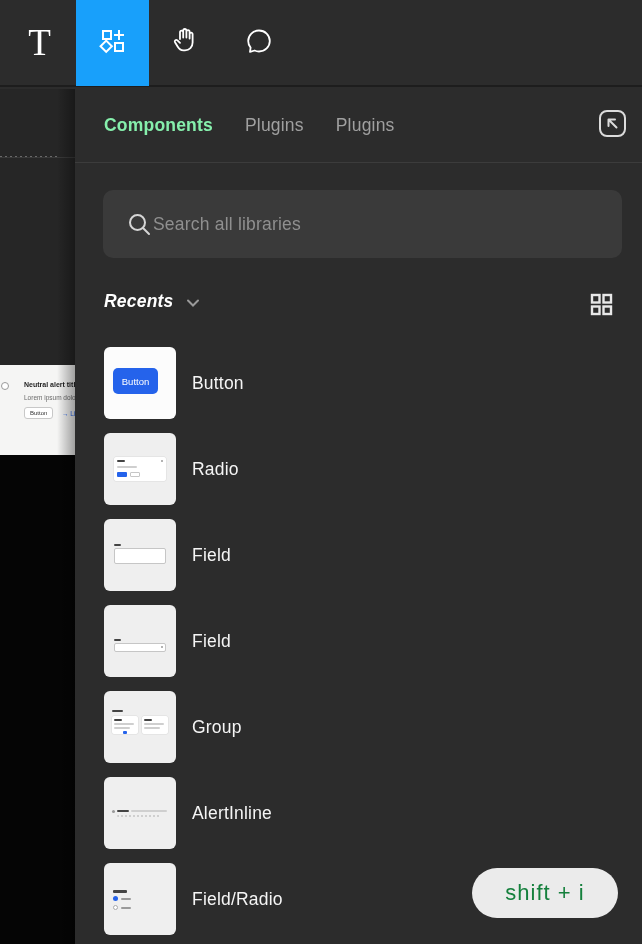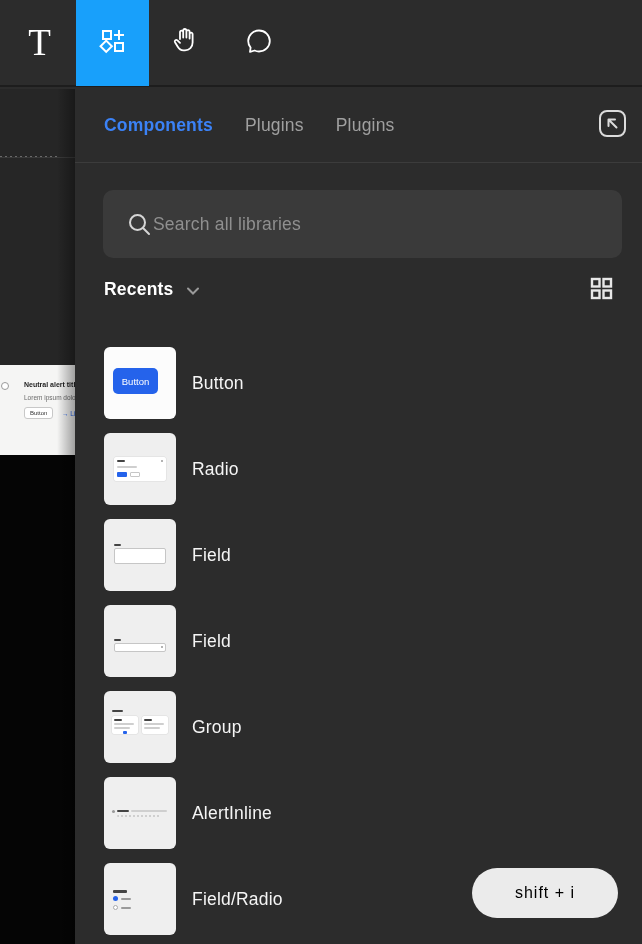--- a/index.html
+++ b/index.html
@@ -30,30 +30,30 @@
     border:1px solid #c8c8c8; border-radius:3px; padding:2px 5px; white-space:nowrap; }
   .alert-link { position:absolute; left:62px; top:45px; font-size:6.5px; color:#2563eb; white-space:nowrap; }
   .strip-black { position:absolute; left:0; top:366px; width:75px; height:489px; background:#050505; }
 
   
   .panel { position:absolute; left:75px; top:89px; width:567px; height:855px; background:#2c2c2c; }
   .panel-header { position:absolute; left:0; top:0; width:567px; height:74px; border-bottom:1px solid #3c3c3c;
     display:flex; align-items:center; }
   .tabs { display:flex; gap:32px; margin-left:29px; }
   .tab { font-size:17.5px; color:#a0a0a0; font-weight:500; cursor:pointer; letter-spacing:.2px; }
-  .tab.active { color:#3b82f6; font-weight:700; }
+  .tab.active { color:#86efac; font-weight:700; }
   .header-action { position:absolute; right:13px; top:19px; width:34px; height:34px; display:flex;
     align-items:center; justify-content:center; cursor:pointer; }
 
   .searchbar { position:absolute; left:28px; top:101px; width:519px; height:68px; background:#3a3a3a;
     border-radius:10px; display:flex; align-items:center; }
   .searchbar svg { margin-left:23px; }
   .search-placeholder { font-size:17.5px; color:#8f8f8f; letter-spacing:.2px; }
 
-  .section-head { position:absolute; left:29px; top:186px; width:510px; height:28px; display:flex; align-items:center; }
+  .section-head { position:absolute; left:29px; top:202px; width:510px; height:28px; display:flex; align-items:flex-start;font-style:italic; }
   .section-title { font-size:17.5px; font-weight:700; color:#fff; letter-spacing:.2px; }
   .section-chevron { margin-left:12px; margin-top:3px; }
   .grid-toggle { position:absolute; right:1px; top:2px; cursor:pointer; }
 
   .list { position:absolute; left:29px; top:258px; width:520px; }
   .row { display:flex; align-items:center; height:72px; margin-bottom:14px; cursor:pointer; }
   .thumb { width:72px; height:72px; border-radius:6px; background:#efefef; position:relative; overflow:hidden; flex:none; }
   .thumb.white { background:#fcfcfc; }
   .row-label { margin-left:16px; font-size:17.5px; color:#f5f5f5; letter-spacing:.2px; }
 
@@ -65,21 +65,21 @@
   .d-dark { background:#444; } .d-mid { background:#9a9a9a; } .d-light { background:#cfcfcf; }
   .mini-input { position:absolute; background:#fff; border:1px solid #c6c6c6; border-radius:2px; }
   .mini-chip-blue { position:absolute; background:#2563eb; border-radius:1px; }
   .mini-chip-ghost { position:absolute; background:#fff; border:1px solid #c6c6c6; border-radius:1px; }
   .radio { position:absolute; width:5px; height:5px; border-radius:50%; }
   .radio.on { background:#2563eb; }
   .radio.off { background:#fff; border:1px solid #aaa; }
 
   .shortcut-pill { position:absolute; left:397px; top:779px; width:146px; height:50px; background:#ebebeb;
     border-radius:25px; display:flex; align-items:center; justify-content:center; }
-  .shortcut-pill span { font-size:16px; color:#000000; font-weight:500; letter-spacing:1px; }
+  .shortcut-pill span { font-size:22px; color:#15803d; font-weight:500; letter-spacing:1px; }
 </style>
 </head>
 <body>
 
 <div class="toolbar">
   <div class="tool">
     <span class="tool-t">T</span>
   </div>
   <div class="tool active">
     <span>

